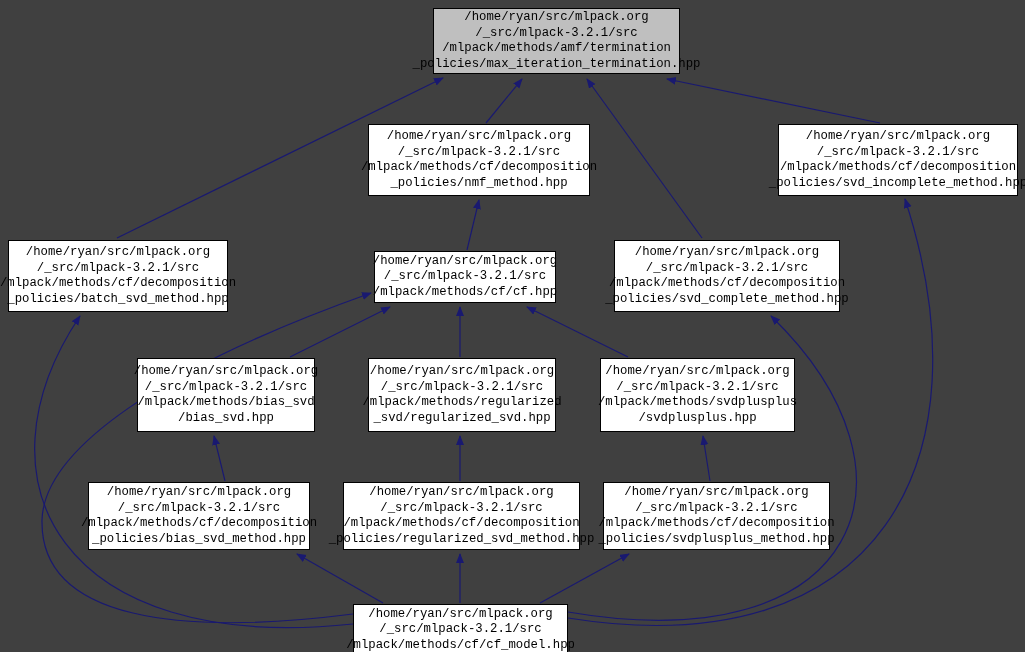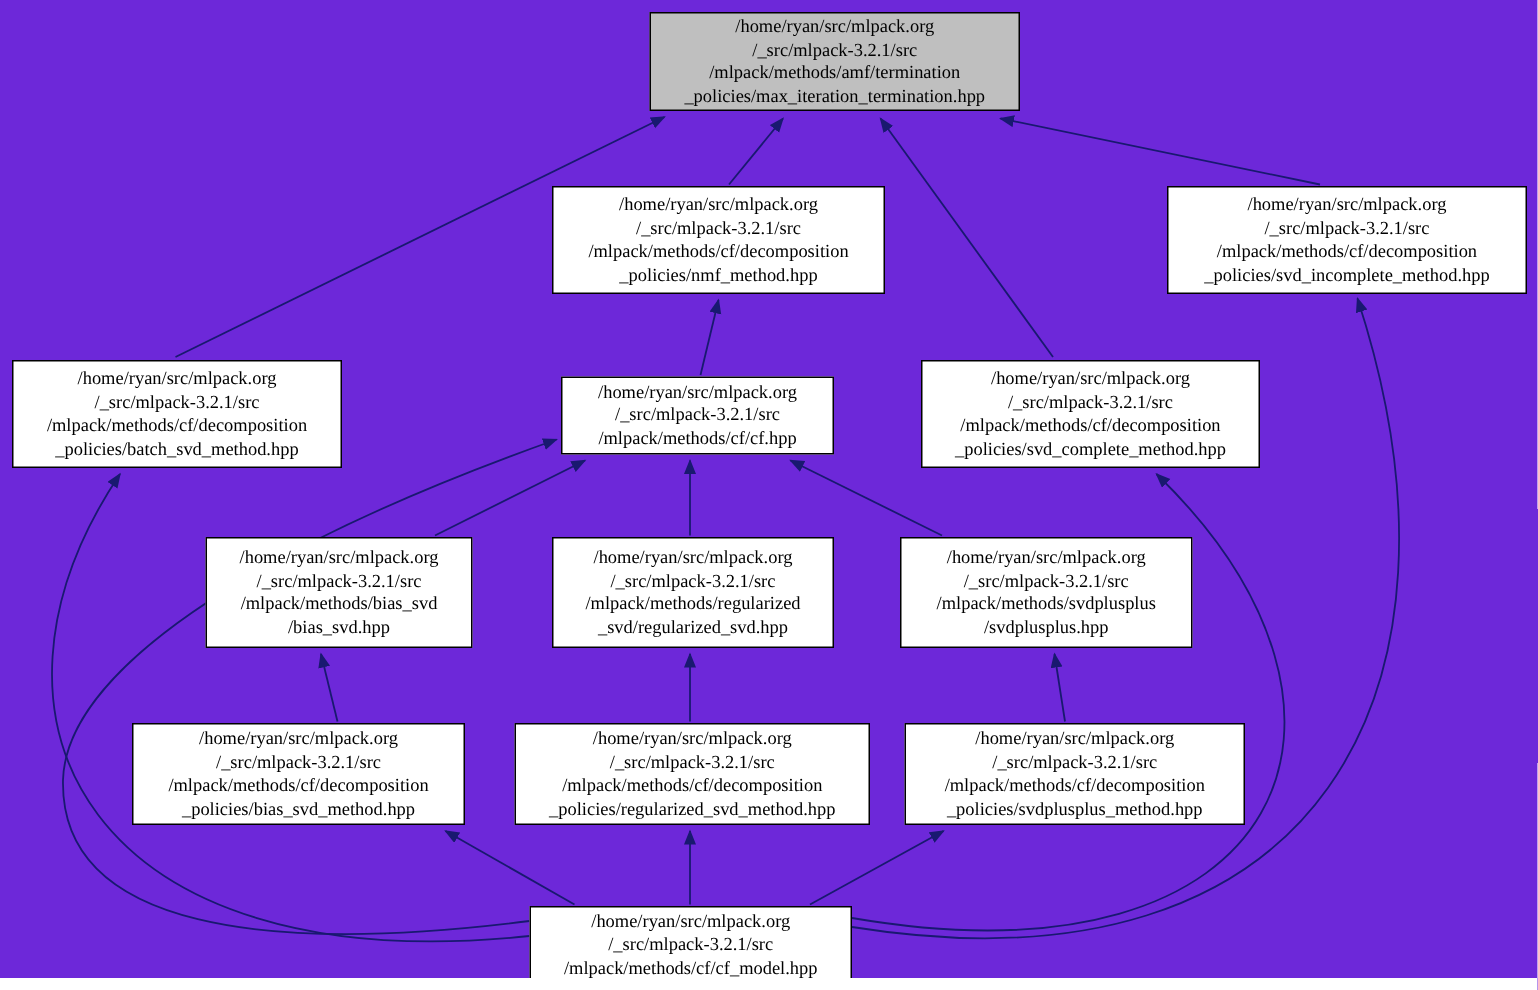--- a/index.html
+++ b/index.html
@@ -1,21 +1,21 @@
 <!DOCTYPE html>
 <html><head>
 <meta charset="utf-8">
 <style>
   html, body { margin: 0; padding: 0; background: #ffffff; }
   #canvas {
     position: relative;
     width: 1025px;
     height: 652px;
-    background: #6d28d9;
-    font-family: Liberation Serif, serif;
+    background: #404040;
+    font-family: Liberation Mono, monospace;
     overflow: hidden;
   }
   #edges {
     position: absolute;
     left: 0; top: 0;
     width: 1025px; height: 660px;
   }
   .edge {
     stroke: #191970;
     stroke-width: 1.2;

